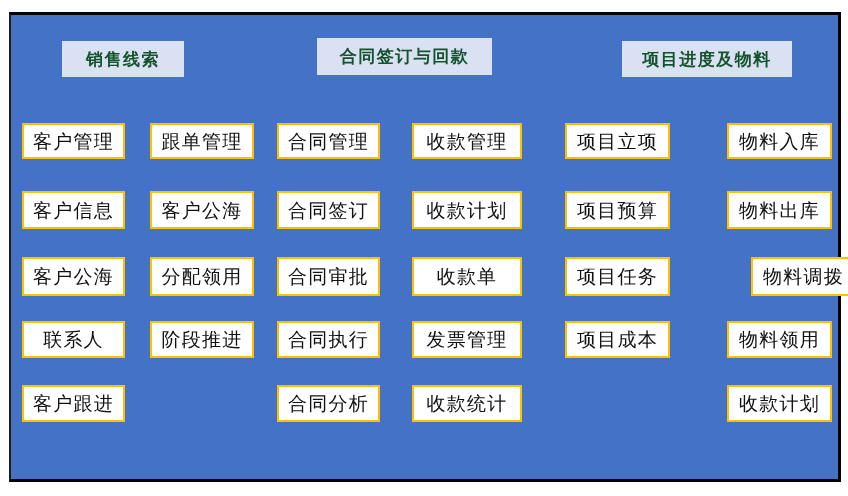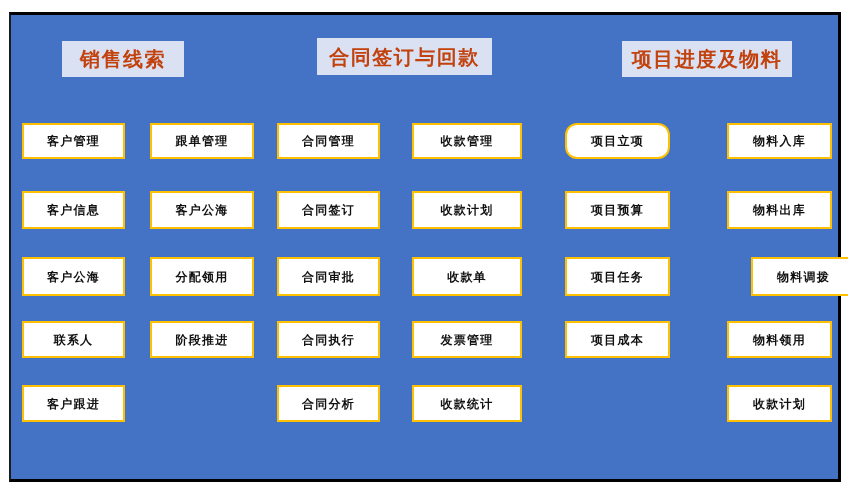--- a/index.html
+++ b/index.html
@@ -32,48 +32,47 @@
     border: 3px solid #000000;
     border-left-width: 2px;
     border-left-color: #1c1c1c;
     box-sizing: border-box;
   }
 
   
   .section-header {
     position: absolute;
     background: #D9E1F2;
-    color: #c2410c;
+    color: #14532d;
     font-weight: bold;
-    font-size: 20px;
+    font-size: 17px;
     letter-spacing: 1.5px;
     display: flex;
     align-items: center;
     justify-content: center;
     box-sizing: border-box;
     text-align: center;
     line-height: 1;
   }
 
   
   .tile {
     position: absolute;
     background: #FFFFFF;
     border: 2px solid #FFC000;
     box-sizing: border-box;
     display: flex;
     align-items: center;
     justify-content: center;
-    font-size: 12px;
+    font-size: 19px;
     color: #111111;
     letter-spacing: 1.2px;
     text-align: center;
     line-height: 1;
     white-space: nowrap;
-    font-weight: bold;
   }
   .tile-label {
     display: block;
   }
 </style>
 </head>
 <body>
 
 <div id="canvas">
   <div id="panel">
@@ -133,21 +132,21 @@
         </div>
         <div class="tile" style="left: 401px; top: 242px; width: 110px; height: 39px; background: rgb(255, 255, 255); border-color: rgb(255, 192, 0);">
           <span class="tile-label">收款单</span>
         </div>
         <div class="tile" style="left: 401px; top: 306px; width: 110px; height: 37px; background: rgb(255, 255, 255); border-color: rgb(255, 192, 0);">
           <span class="tile-label">发票管理</span>
         </div>
         <div class="tile" style="left: 401px; top: 370px; width: 110px; height: 37px; background: rgb(255, 255, 255); border-color: rgb(255, 192, 0);">
           <span class="tile-label">收款统计</span>
         </div>
-        <div class="tile" style="left: 554px; top: 108px; width: 105px; height: 36px; background: rgb(255, 255, 255); border-color: rgb(255, 192, 0); border-radius: 12px;">
+        <div class="tile" style="left: 554px; top: 108px; width: 105px; height: 36px; background: rgb(255, 255, 255); border-color: rgb(255, 192, 0);">
           <span class="tile-label">项目立项</span>
         </div>
         <div class="tile" style="left: 554px; top: 176px; width: 105px; height: 38px; background: rgb(255, 255, 255); border-color: rgb(255, 192, 0);">
           <span class="tile-label">项目预算</span>
         </div>
         <div class="tile" style="left: 554px; top: 242px; width: 105px; height: 39px; background: rgb(255, 255, 255); border-color: rgb(255, 192, 0);">
           <span class="tile-label">项目任务</span>
         </div>
         <div class="tile" style="left: 554px; top: 306px; width: 105px; height: 37px; background: rgb(255, 255, 255); border-color: rgb(255, 192, 0);">
           <span class="tile-label">项目成本</span>

